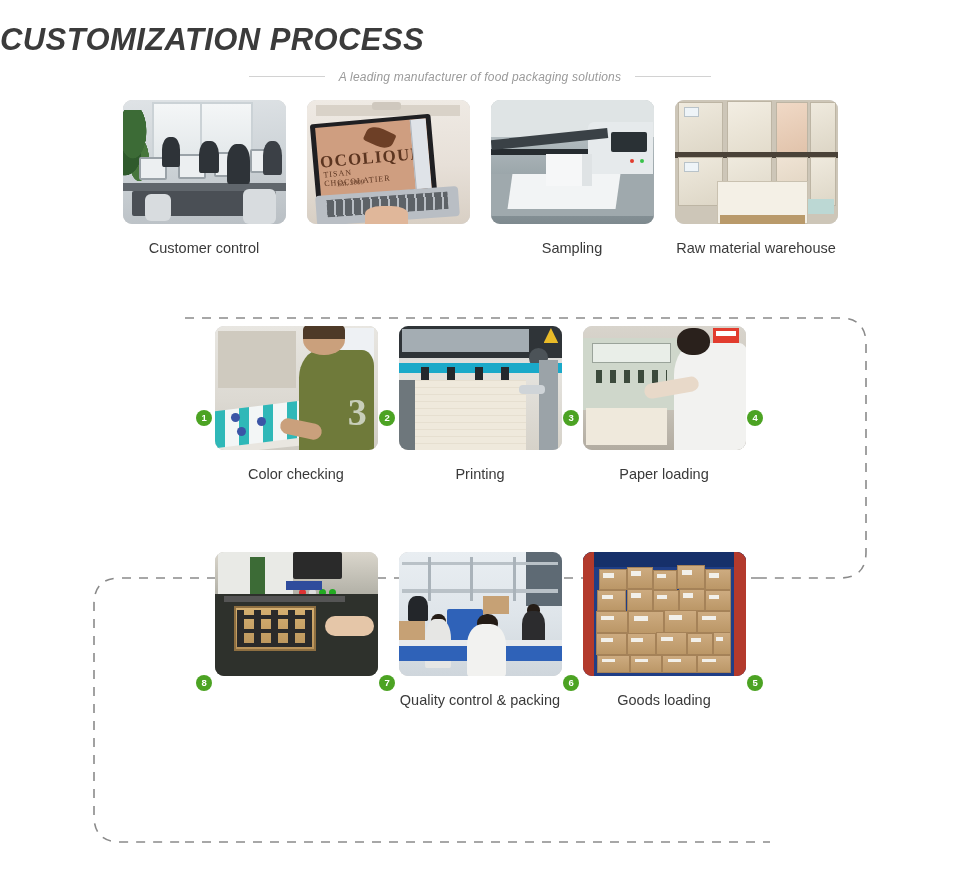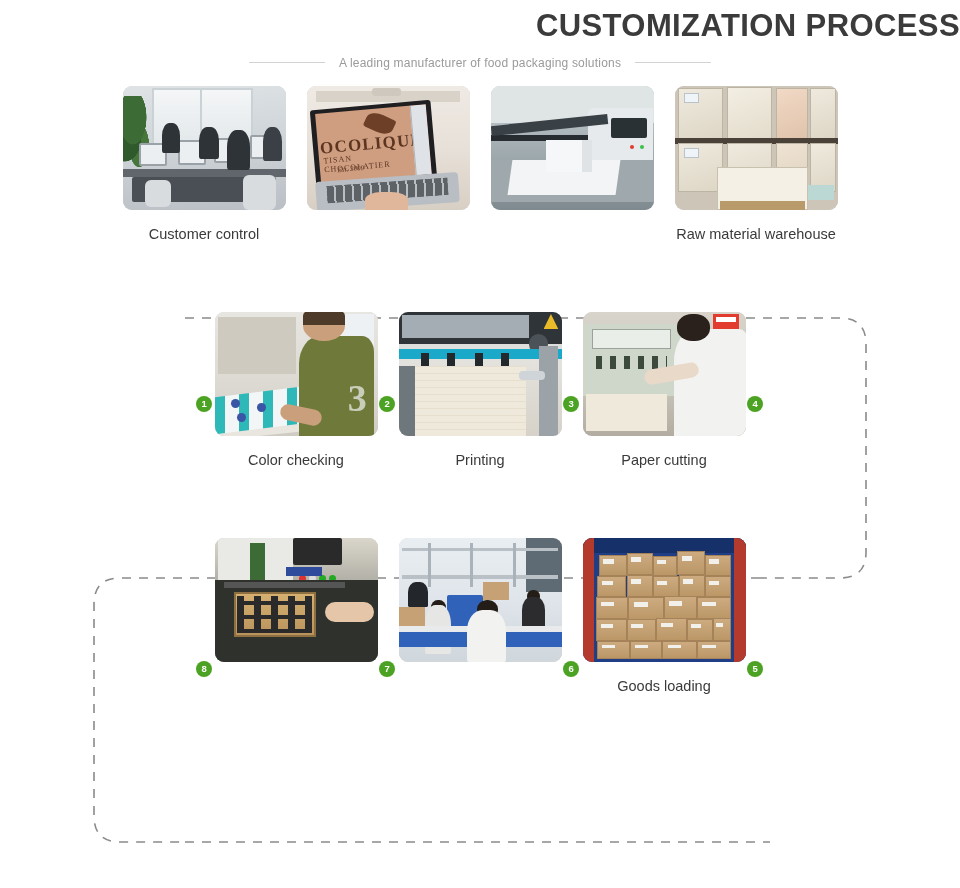--- a/index.html
+++ b/index.html
@@ -5,21 +5,21 @@
   * { box-sizing: border-box; margin: 0; padding: 0; }
   html, body {
     width: 960px; height: 888px;
     background: #ffffff;
     font-family: "Liberation Sans", sans-serif;
     overflow: hidden;
   }
   .page { position: relative; width: 960px; height: 888px; }
 
   
-  .header { padding-top: 8px; text-align: right; }
+  .header { padding-top: 22px; text-align: left; font-style: italic; }
   .title {
     font-size: 31px; font-weight: bold; letter-spacing: 0.4px;
     color: #3b3b3b; line-height: 1.15;
   }
   .sub-row {
     margin-top: 12px;
     display: flex; align-items: center; justify-content: center; gap: 14px;
   }
   .sub-rule { width: 76px; height: 1px; background: #d2d2d2; }
   .subtitle { font-size: 12px; color: #9a9a9a; letter-spacing: 0.2px; }
@@ -390,20 +390,21 @@
               <div class="ctrl"></div>
             <div class="led1"></div>
               <div class="led2"></div>
             <div class="rail"></div>
               <div class="gantry"></div>
             <div class="bed"></div>
               <div class="sheet"></div>
               <div class="box"></div>
           </div>
         </div>
+        <div class="caption">Sampling</div>
       </div>
 
       <div class="cell">
         <div class="photo">
           <div class="sc sc-wh">
             <div class="stack s1"></div>
               <div class="stack s2"></div>
               <div class="stack s3"></div>
               <div class="stack s4"></div>
             <div class="beam b1"></div>
@@ -483,21 +484,21 @@
               <div class="btns"></div>
               <div class="stack"></div>
             <div class="sign">
                 <i></i>
               </div>
             <div class="person"></div>
               <div class="head"></div>
               <div class="arm"></div>
           </div>
         </div>
-        <div class="caption">Paper cutting</div>
+        <div class="caption">Paper loading</div>
       </div>
     </div>
 
     <div class="badge-row badge-row-2">
       <div class="badge" style="left:196px">8</div>
       <div class="badge" style="left:379px">7</div>
       <div class="badge" style="left:563px">6</div>
       <div class="badge" style="left:747px">5</div>
     </div>
 
@@ -540,20 +541,21 @@
             <div class="w2h"></div>
               <div class="w w2"></div>
             <div class="w4h"></div>
               <div class="w w4"></div>
             <div class="bench2"></div>
               <div class="bench"></div>
             <div class="w3h"></div>
               <div class="w w3"></div>
           </div>
         </div>
+        <div class="caption">Quality control &amp; packing</div>
       </div>
 
       <div class="cell">
         <div class="photo">
           <div class="sc sc-gl">
             <div class="roof"></div>
               <div class="wallL"></div>
               <div class="wallR"></div>
             <div class="bx" style="left:10%;top:14%;width:17%;height:17%">
                 <i></i>

